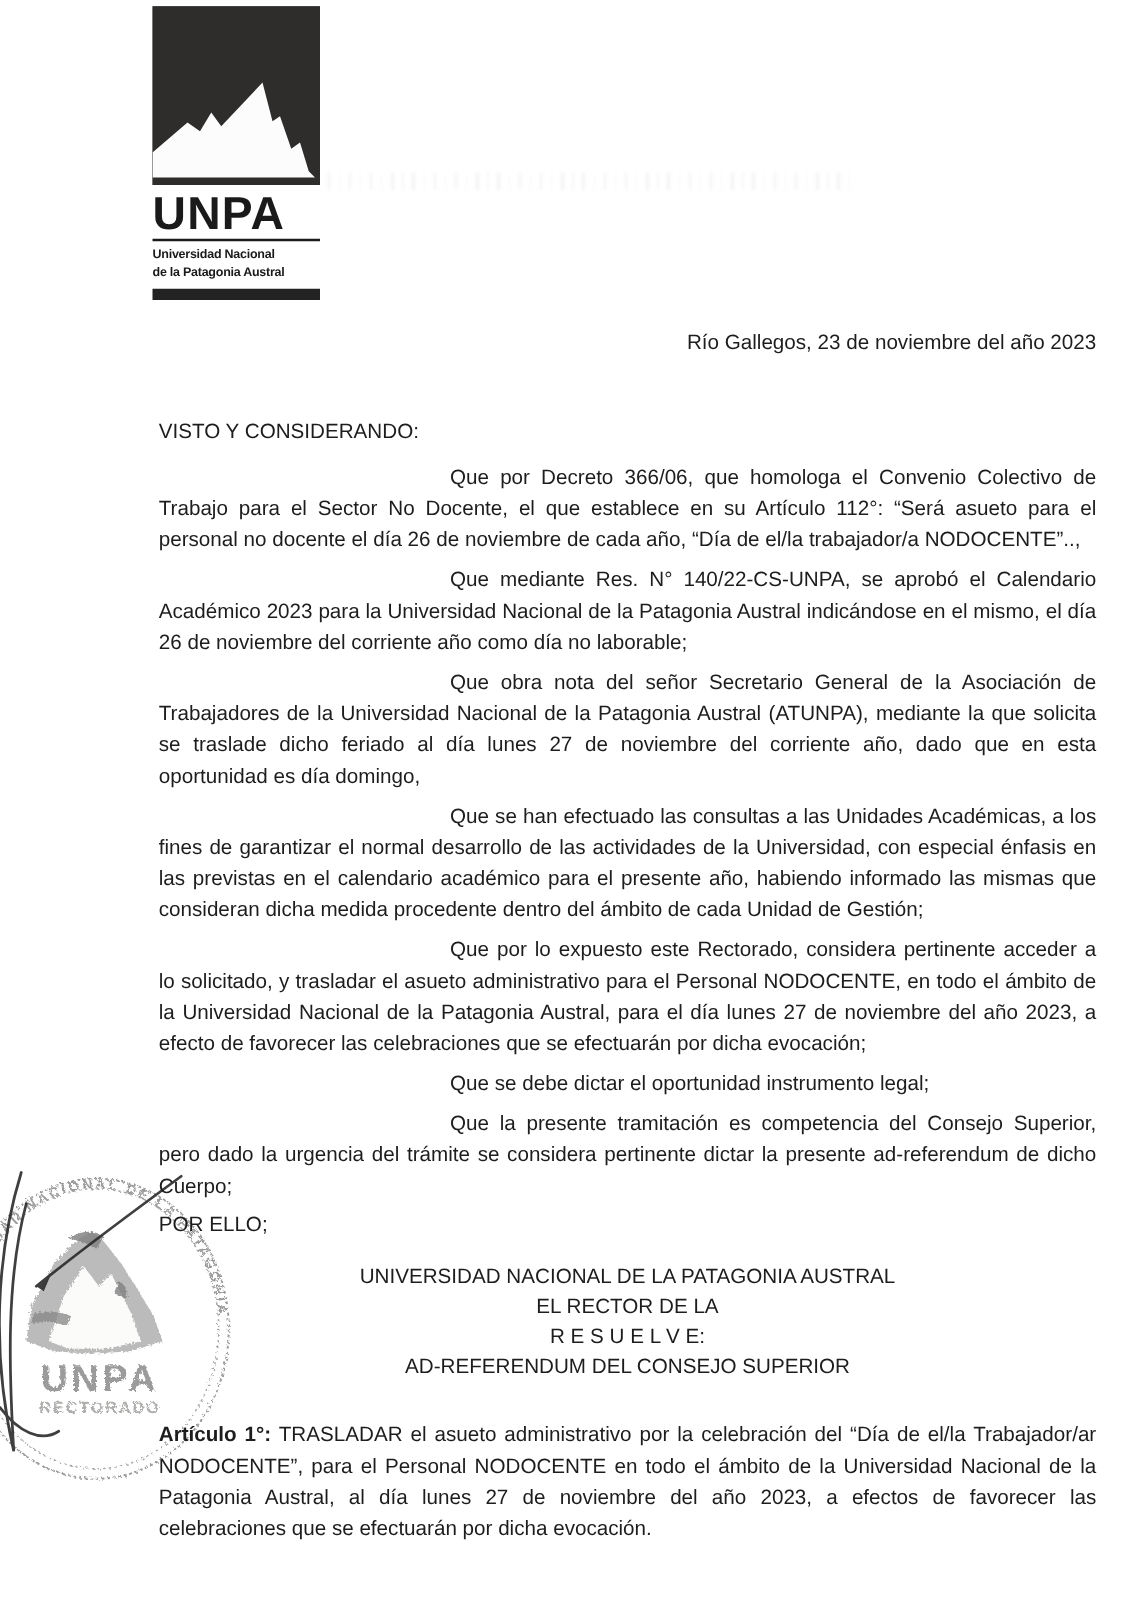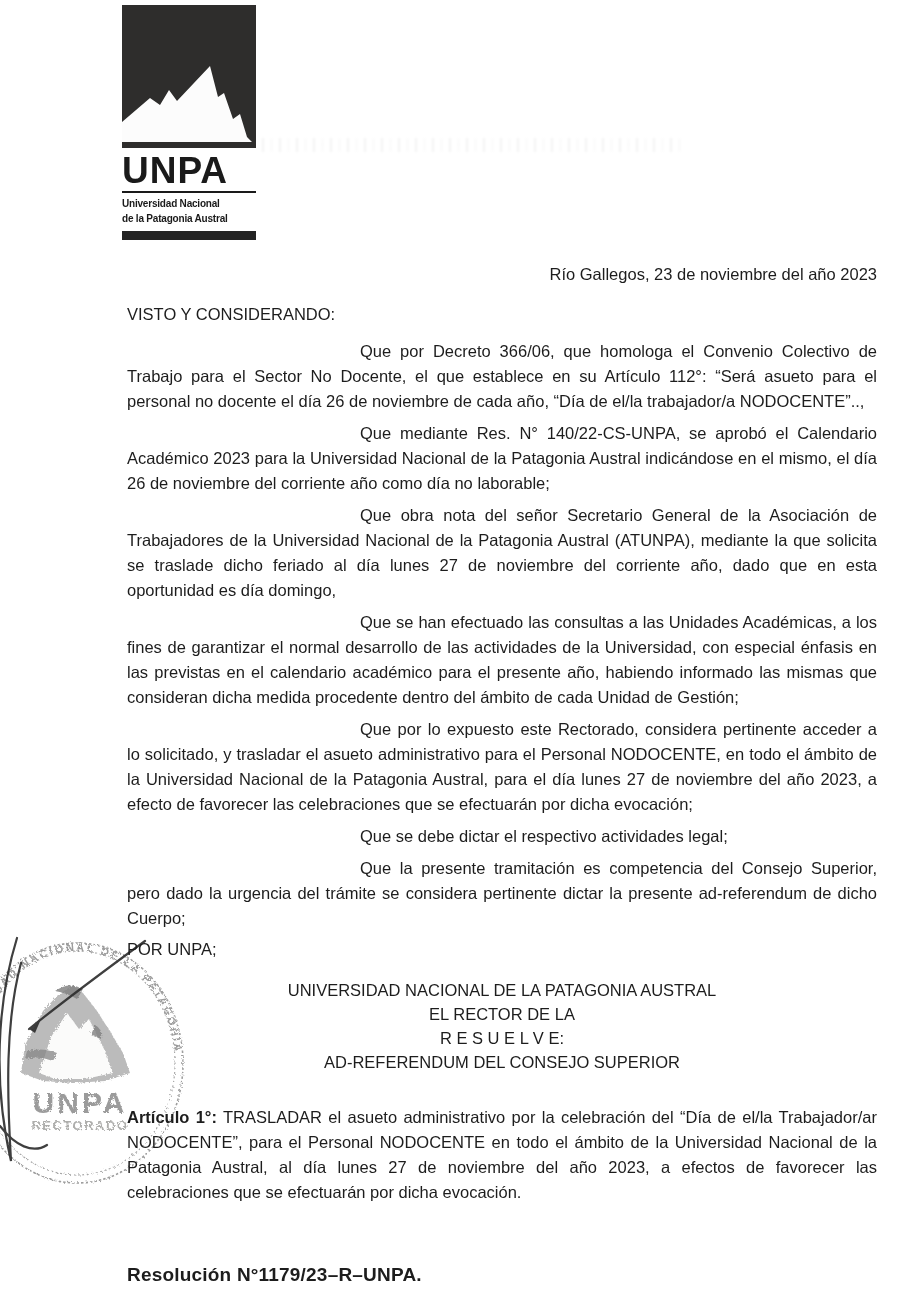--- a/index.html
+++ b/index.html
@@ -78,21 +78,21 @@
     width: 750px;
     font-size: 16.5px;
     line-height: 25px;
     z-index: 2;
   }
   .dateline {
     margin-top: 24px;
     text-align: right;
   }
   .visto {
-    margin-top: 15px;
+    margin-top: 46px;
   }
   p.para {
     margin-top: 7px;
     text-align: justify;
     text-indent: 233px;
   }
   p.para.first { margin-top: 12px; }
   .por-ello { margin-top: 6px; }
 
   .resolutive {
@@ -192,24 +192,24 @@
   <div class="doc">
     <div class="dateline">Río Gallegos, 23 de noviembre del año 2023</div>
 
     <div class="visto">VISTO Y CONSIDERANDO:</div>
 
     <p class="para first">Que por Decreto 366/06,  que homologa el Convenio Colectivo de Trabajo para el Sector No Docente, el que establece en su Artículo 112°: “Será asueto para el personal no docente el día 26 de noviembre de cada año, “Día de el/la trabajador/a NODOCENTE”..,</p>
     <p class="para">Que mediante Res. N° 140/22-CS-UNPA, se aprobó el Calendario Académico 2023 para la Universidad Nacional de la Patagonia Austral indicándose en el mismo, el día 26 de noviembre del corriente año como día no laborable;</p>
     <p class="para">Que obra nota del señor Secretario General de la Asociación de Trabajadores de la Universidad Nacional de la Patagonia Austral (ATUNPA), mediante la que solicita se traslade dicho feriado al día lunes 27 de noviembre del corriente año, dado que en esta oportunidad es día domingo,</p>
     <p class="para">Que se han efectuado las consultas a las Unidades Académicas, a los fines de garantizar el normal desarrollo de las actividades de la Universidad, con especial énfasis en las previstas en el calendario académico para el presente año, habiendo informado las mismas que consideran dicha medida procedente dentro del ámbito de cada Unidad de Gestión;</p>
     <p class="para">Que por lo expuesto este Rectorado, considera pertinente acceder a lo solicitado, y trasladar el  asueto administrativo para el Personal NODOCENTE, en todo el ámbito de la Universidad Nacional de la Patagonia Austral, para el día lunes 27 de noviembre del año 2023, a efecto de favorecer las celebraciones que se efectuarán por dicha evocación;</p>
-    <p class="para">Que se debe dictar el respectivo actividades legal;</p>
+    <p class="para">Que se debe dictar el oportunidad instrumento legal;</p>
     <p class="para">Que la presente tramitación es competencia del Consejo Superior, pero dado la urgencia del trámite se considera pertinente dictar la presente ad-referendum de dicho Cuerpo;</p>
 
-    <div class="por-ello">POR UNPA;</div>
+    <div class="por-ello">POR ELLO;</div>
 
     <div class="resolutive">
       <span class="rl">UNIVERSIDAD NACIONAL DE LA PATAGONIA AUSTRAL</span>
       <span class="rl">EL RECTOR DE LA</span>
       <span class="rl">R E S U E L V E:</span>
       <span class="rl">AD-REFERENDUM DEL CONSEJO SUPERIOR</span>
     </div>
 
     <p class="article"><span class="article-label">Artículo 1°:</span> <span>TRASLADAR el asueto administrativo por la celebración del “Día de el/la Trabajador/ar NODOCENTE”, para el Personal NODOCENTE en todo el ámbito de la Universidad Nacional de la Patagonia Austral, al día lunes 27 de noviembre del año 2023, a efectos de favorecer las celebraciones que se efectuarán por dicha evocación.</span></p>
 

